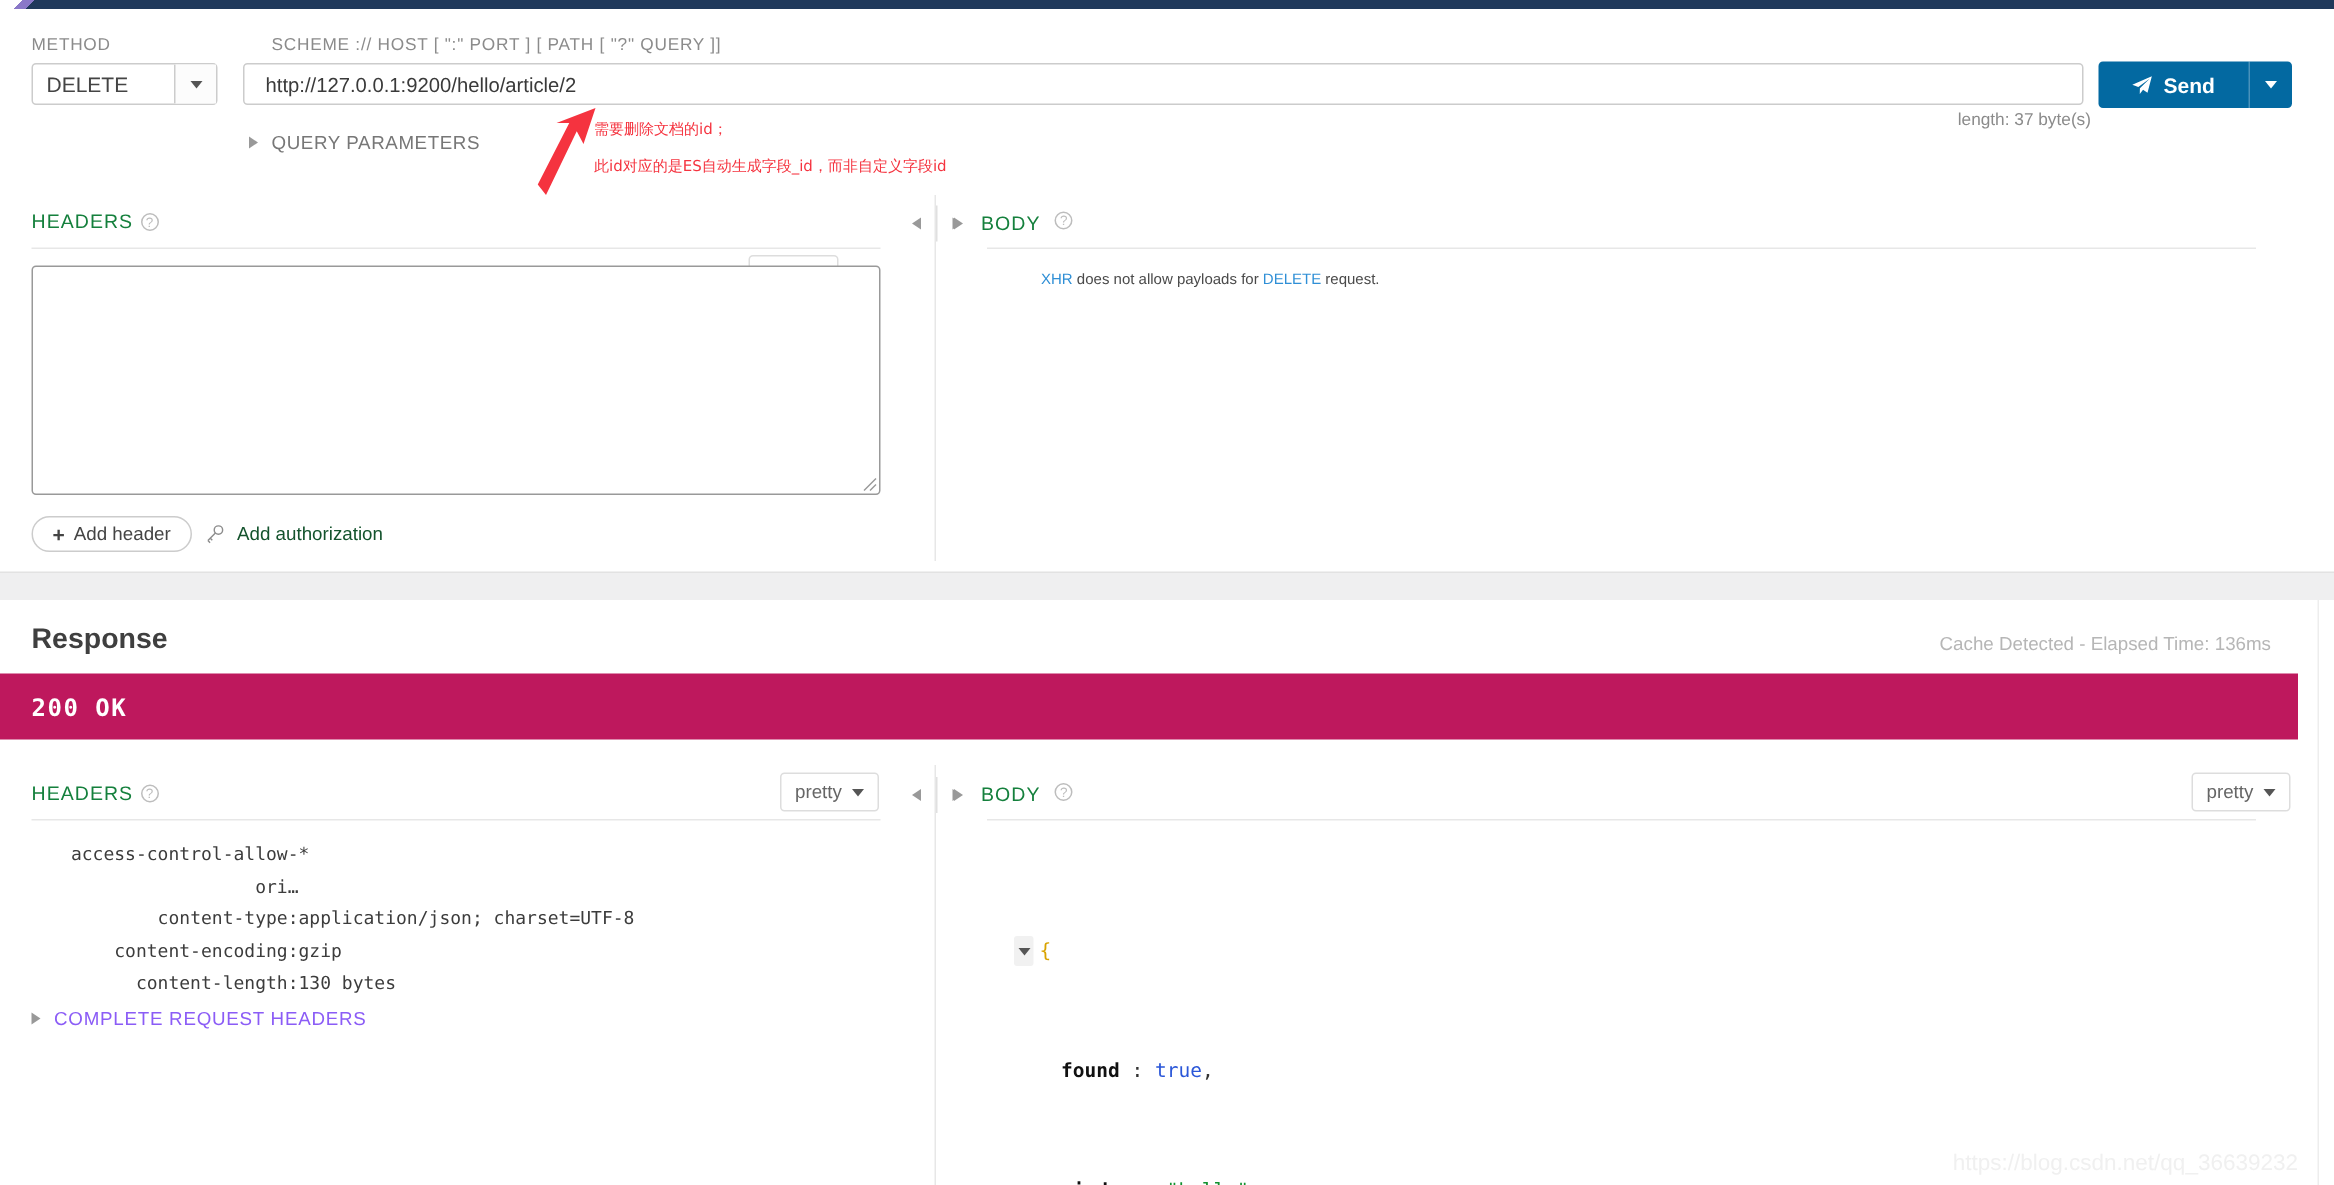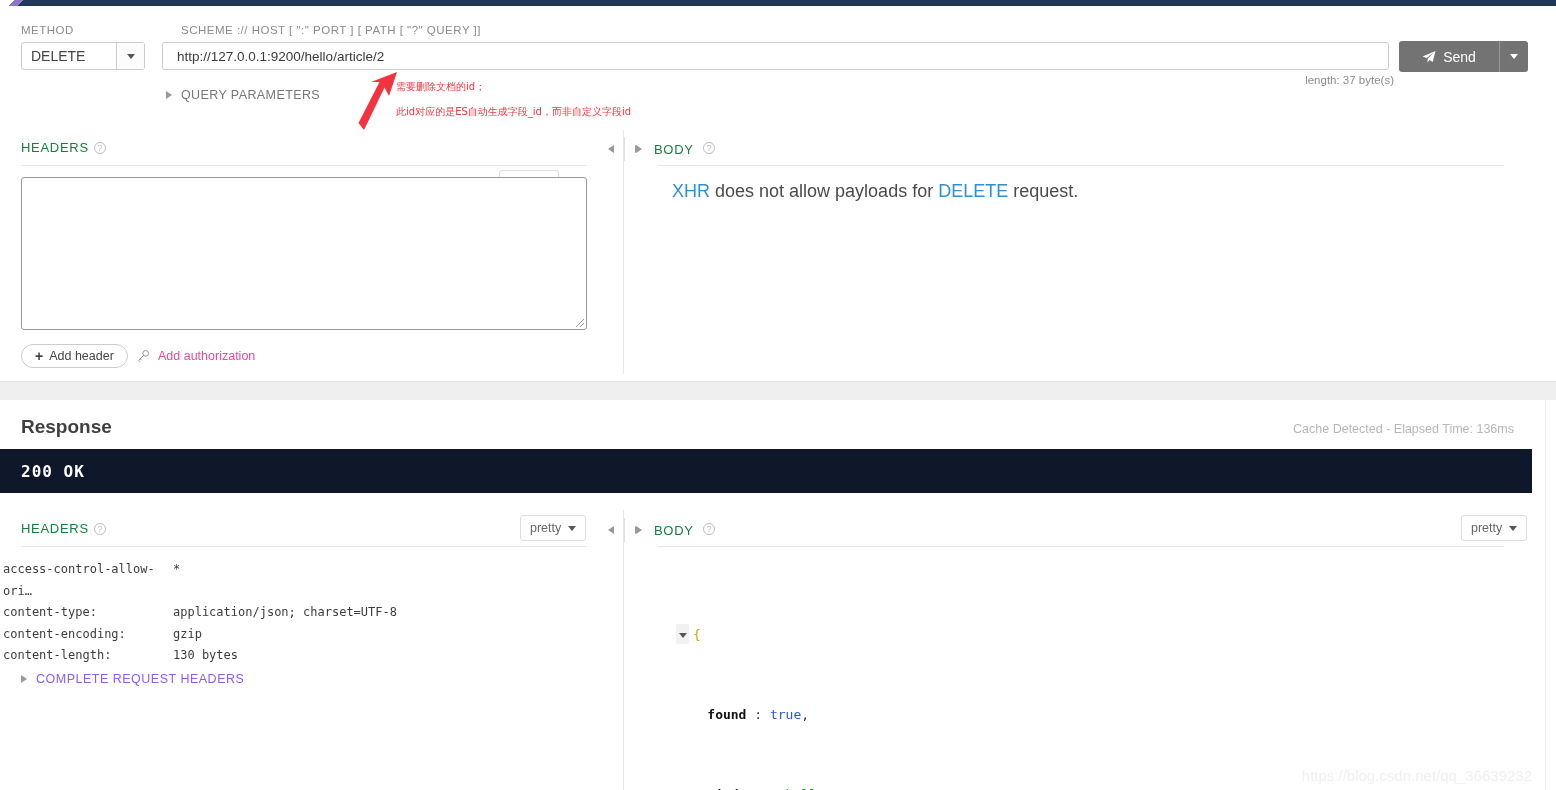--- a/index.html
+++ b/index.html
@@ -64,22 +64,22 @@
     font-size: 13.5px; color: #3a3a3a;
   }
   .length-note {
     position: absolute; right: 162px; top: 68px;
     font-size: 11.5px; color: #8b8b8b;
   }
 
   .send-btn {
     position: absolute; left: 1399px; top: 35px;
     width: 129px; height: 31px;
-    background: #737373; border-radius: 3px;
-    display: flex; align-items: stretch; cursor: pointer;
+    background: #0369a1; border-radius: 3px;
+    display: flex; align-items: stretch; cursor: pointer; font-weight: bold;
   }
   .send-main {
     flex: 1; display: flex; align-items: center; justify-content: center;
     gap: 7px; color: #fff; font-size: 14px;
   }
   .send-split {
     width: 29px; border-left: 1px solid rgba(255,255,255,.28);
     display: flex; align-items: center; justify-content: center;
   }
   .send-split .caret-down { border-top-color: #fff; }
@@ -163,33 +163,33 @@
   .add-header-btn {
     position: absolute; left: 21px; top: 338px;
     height: 24px; padding: 0 13px;
     border: 1px solid #ccc; border-radius: 13px; background: #fff;
     display: flex; align-items: center; gap: 6px;
     font-size: 12.5px; color: #444; cursor: pointer;
   }
   .add-auth {
     position: absolute; left: 136px; top: 338px;
     height: 24px; display: flex; align-items: center; gap: 8px;
-    font-size: 12.5px; color: #ec4899; cursor: pointer;
+    font-size: 12.5px; color: #14532d; cursor: pointer;
   }
   .vdivider {
     position: absolute; background: #e7e7e7; width: 1px;
   }
   .req-vdiv { left: 623px; top: 124px; height: 244px; }
 
   
   .req-body-label { left: 636px; top: 134px; display: flex; align-items: center; gap: 12px; }
   .req-body-line { left: 658px; top: 159px; width: 846px; }
   .xhr-note {
-    position: absolute; left: 672px; top: 175px;
-    font-size: 18px; color: #4a4a4a;
+    position: absolute; left: 694px; top: 175px;
+    font-size: 10px; color: #4a4a4a;
   }
   .lnk { color: #2f8fd6; }
 
   
   .gap-strip {
     position: absolute; left: 0; top: 383px; width: 1556px; height: 17px;
     background: #efeff0;
   }
 
   
@@ -200,36 +200,36 @@
   .resp-title {
     position: absolute; left: 21px; top: 16px;
     font-size: 19px; color: #3f3f3f; font-weight: bold;
   }
   .cache-note {
     position: absolute; right: 42px; top: 22px;
     font-size: 12.5px; color: #b6b6b6;
   }
   .status-bar {
     position: absolute; left: 0; top: 49px; width: 1532px; height: 44px;
-    background: #0f172a; display: flex; align-items: center;
+    background: #be185d; display: flex; align-items: center;
   }
   .status-text {
     margin-left: 21px; color: #fff; font-size: 16px; font-weight: bold;
     font-family: "DejaVu Sans Mono", monospace; letter-spacing: 1px;
   }
 
   .resp-hdr-label { left: 21px; top: 121px; }
   .resp-hdr-line { left: 21px; top: 146px; width: 566px; }
   .resp-pretty-1 { position: absolute; left: 520px; top: 115px; }
   .resp-collapse { position: absolute; left: 598px; top: 118px; width:60px; height:24px; display:flex; align-items:center; }
 
   .resp-headers {
-    position: absolute; left: 3px; top: 159px;
+    position: absolute; left: 29px; top: 159px;
     font-family: "DejaVu Sans Mono", monospace; font-size: 12px;
-    color: #3c3c3c; line-height: 21.5px;
+    color: #3c3c3c; line-height: 21.5px; text-align: right;
   }
   .rh-row { display: flex; }
   .rh-key { width: 170px; flex: none; }
 
   .complete-req-hdrs {
     position: absolute; left: 21px; top: 272px;
     display: flex; align-items: center; gap: 9px;
     font-size: 12.5px; color: #8b5cf6; letter-spacing: .5px; cursor: pointer;
   }
   .resp-vdiv { left: 623px; top: 110px; height: 280px; }

